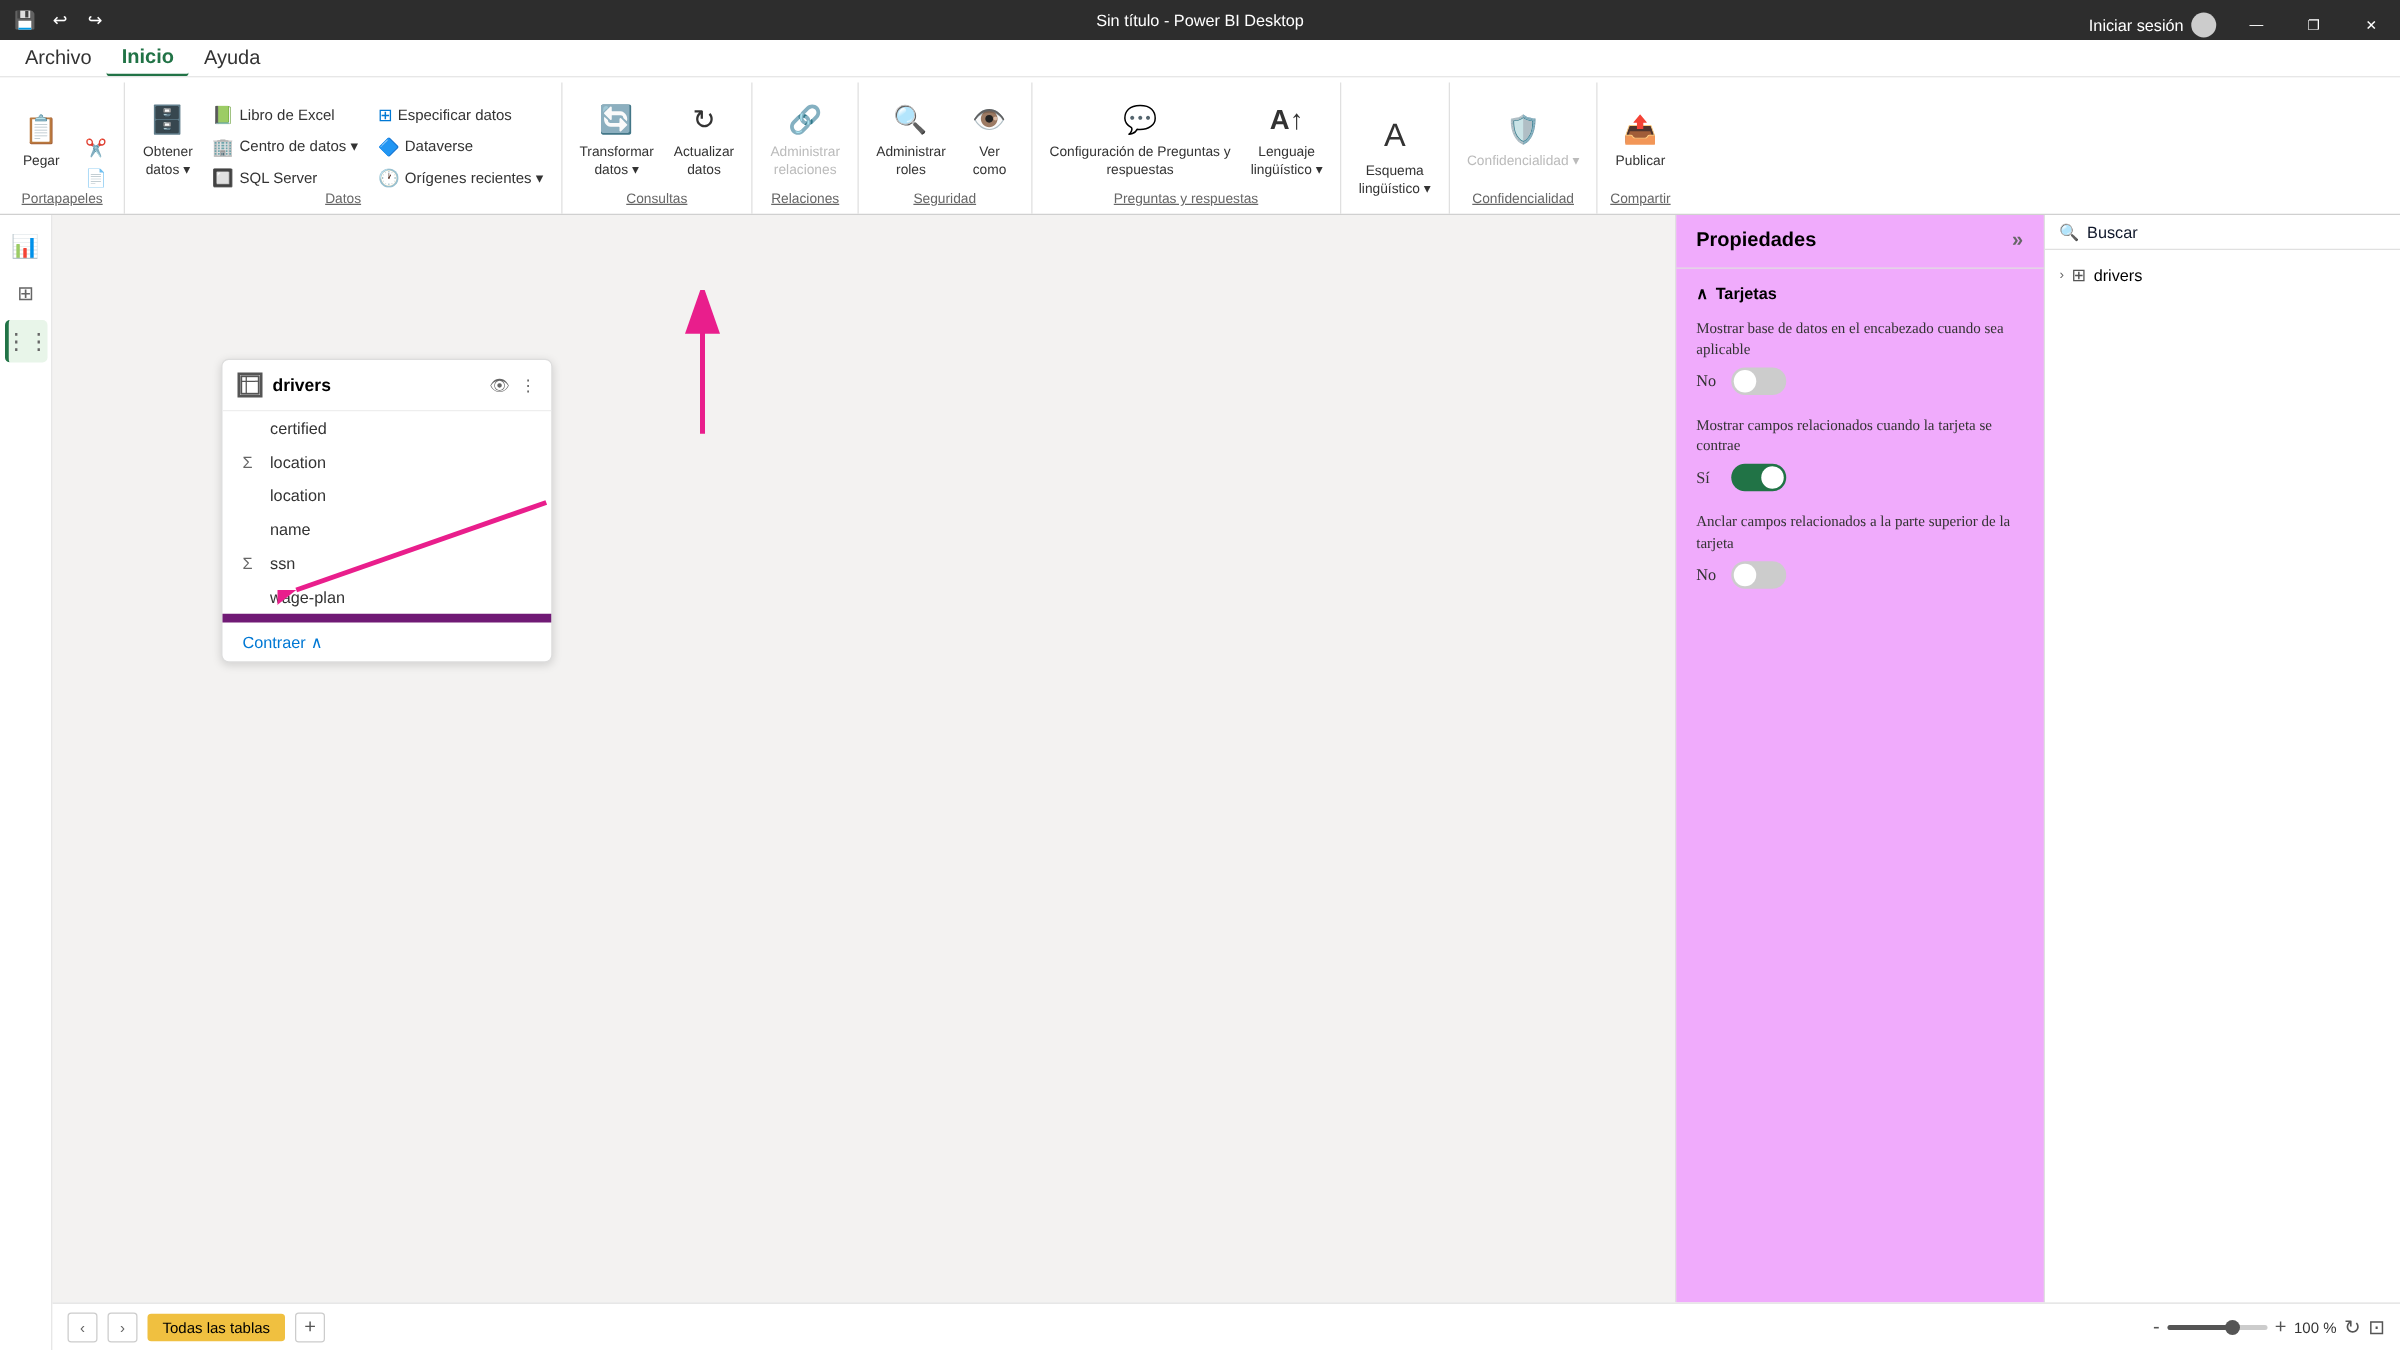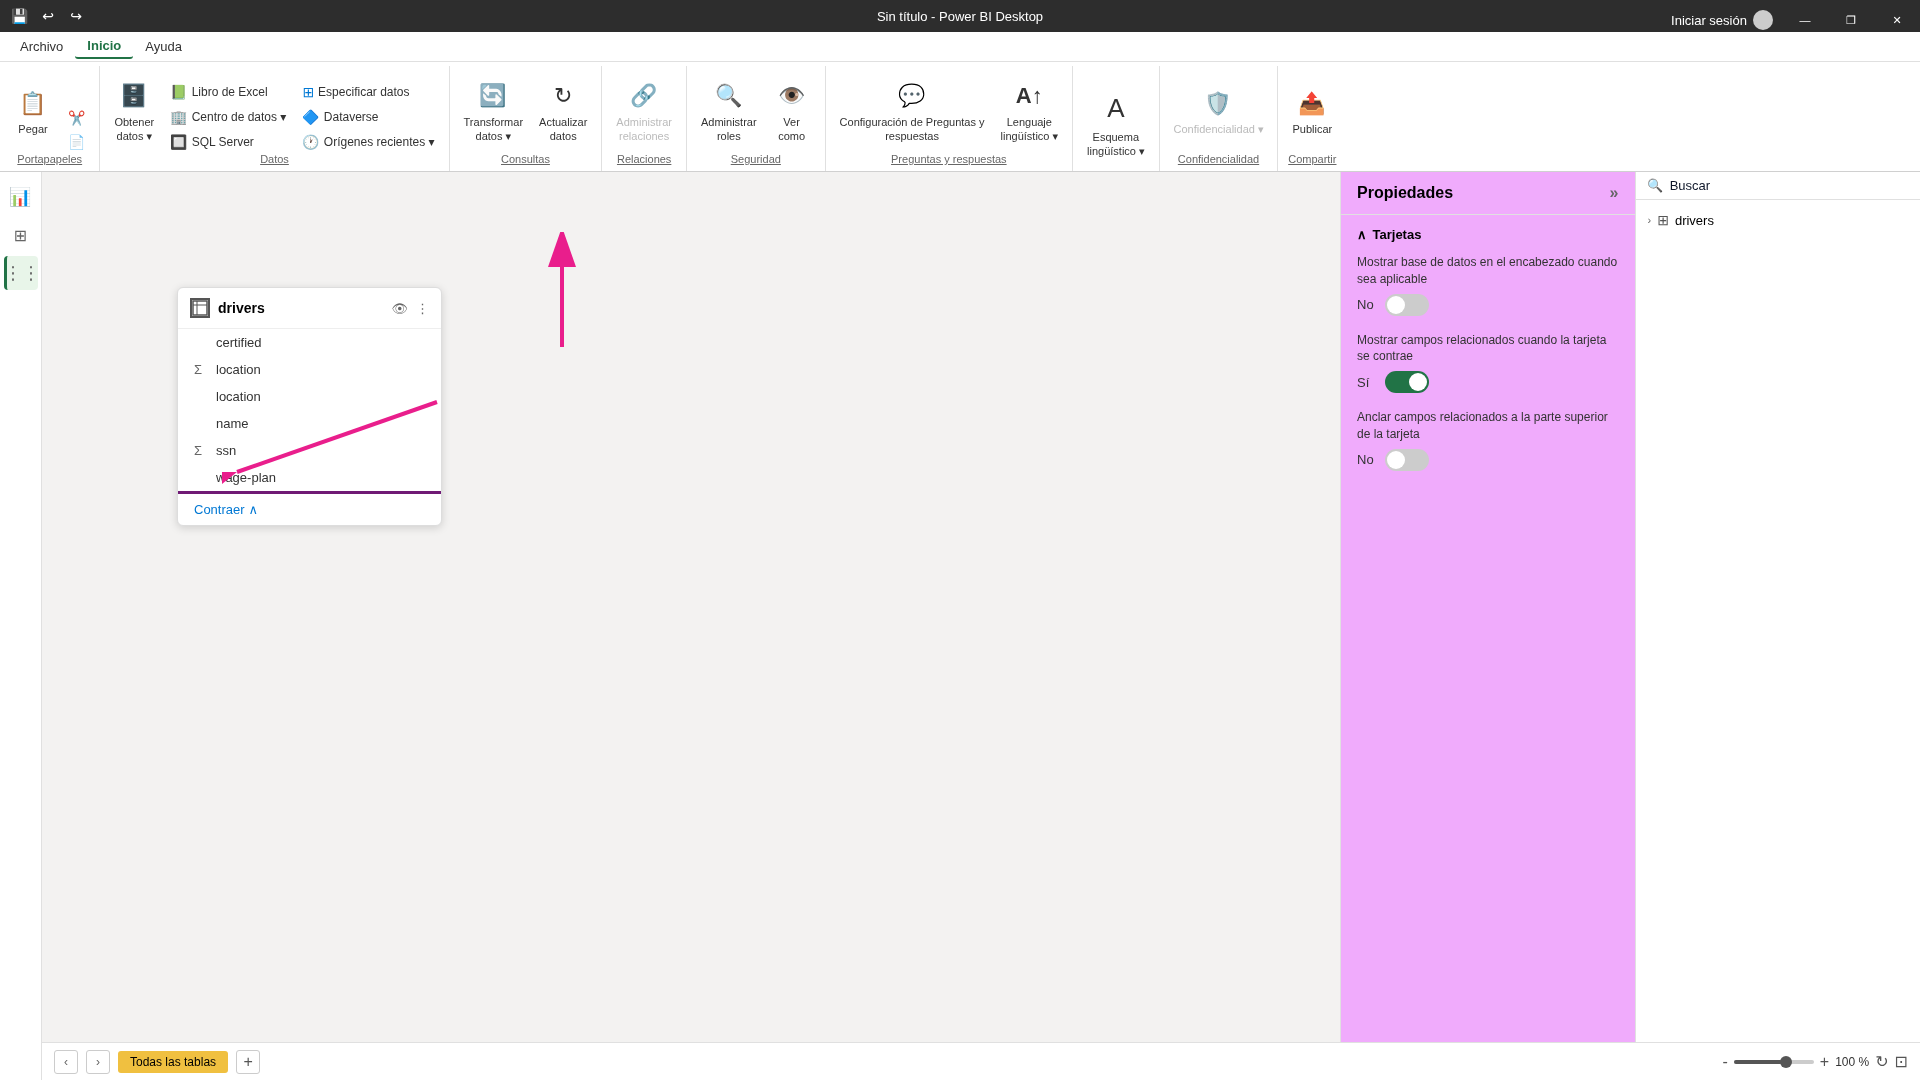--- a/index.html
+++ b/index.html
@@ -39,21 +39,21 @@
       background: #fff;
       height: 30px;
       display: flex;
       align-items: center;
       padding: 0 8px;
       border-bottom: 1px solid #e0e0e0;
     }
     .menu-item {
       padding: 4px 12px;
       cursor: pointer;
-      font-size: 13px;
+      font-size: 16px;
       color: #333;
       border-radius: 3px;
     }
     .menu-item.active {
       color: #217346;
       border-bottom: 2px solid #217346;
       font-weight: 600;
     }
 
     
@@ -217,21 +217,21 @@
       gap: 8px;
       cursor: pointer;
     }
     .sigma {
       color: #666;
       font-size: 13px;
       width: 14px;
     }
     .table-card-footer {
       padding: 8px 16px;
-      border-top: 3px solid #701a75;
+      border-top: 7px solid #701a75;
     }
     .contraer-link {
       color: #0078d4;
       cursor: pointer;
       font-size: 13px;
       display: flex;
       align-items: center;
       gap: 4px;
     }
 
@@ -265,20 +265,21 @@
       display: flex;
       align-items: center;
       gap: 6px;
       font-size: 13px;
       font-weight: 600;
       margin-bottom: 12px;
       cursor: pointer;
     }
     .property-row {
       margin-bottom: 16px;
+      font-family: Liberation Serif, serif;
     }
     .property-label {
       font-size: 12px;
       color: #333;
       margin-bottom: 6px;
       line-height: 1.4;
     }
     .toggle-row {
       display: flex;
       align-items: center;

